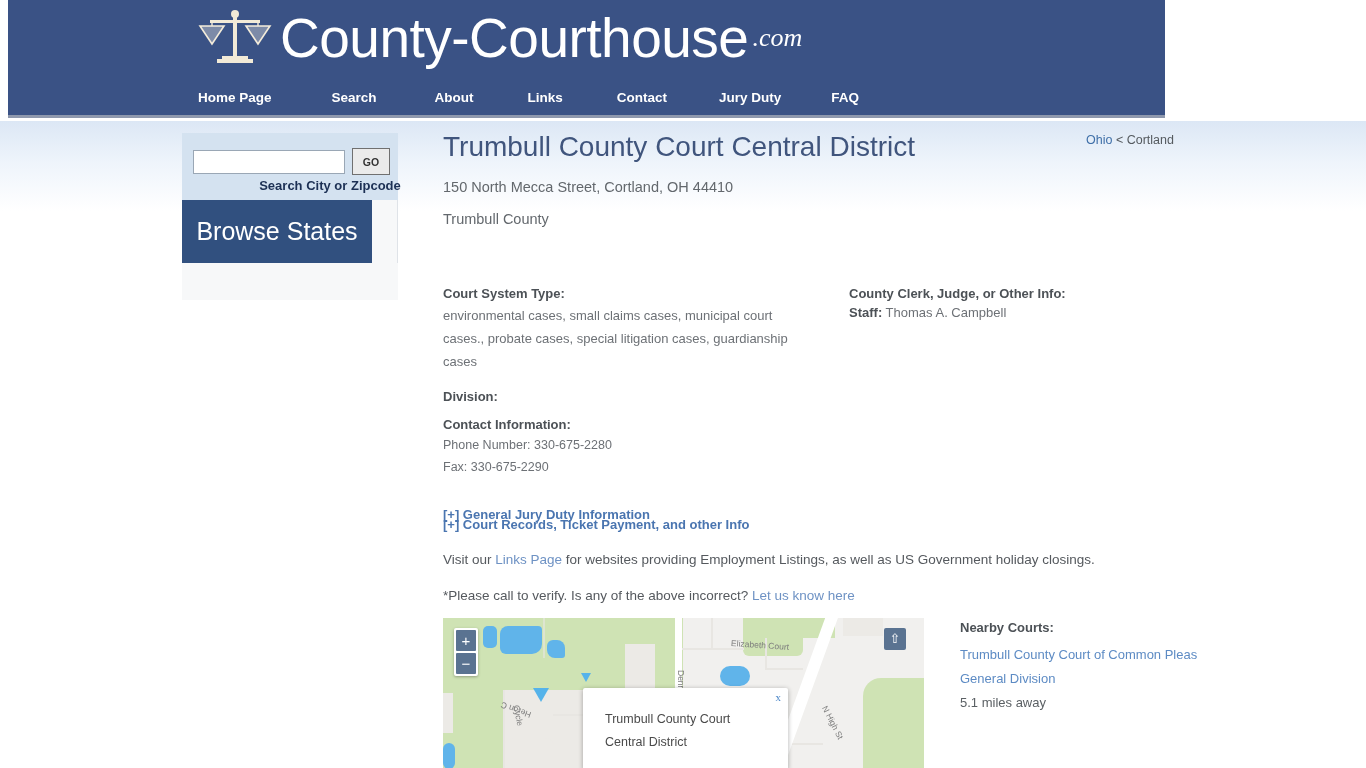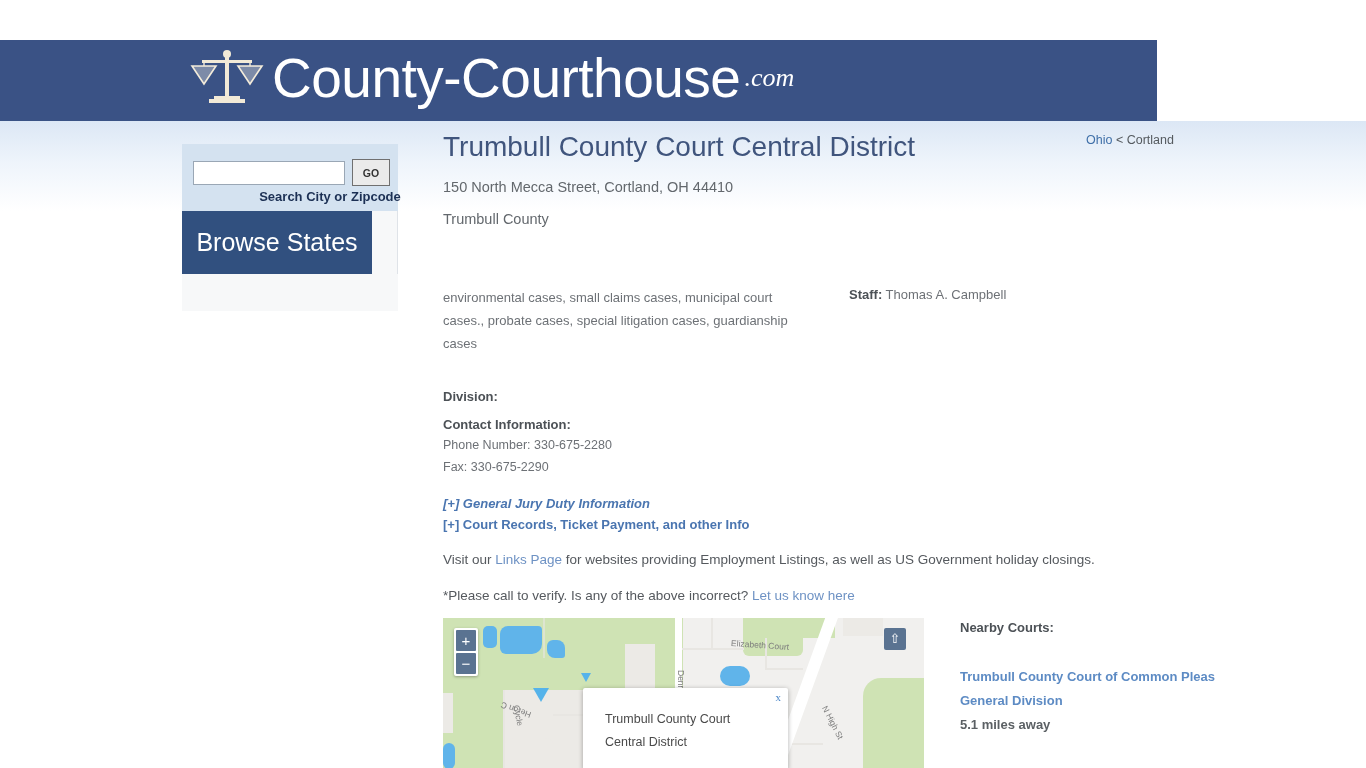--- a/index.html
+++ b/index.html
@@ -7,25 +7,24 @@
   html, body {
     margin: 0; padding: 0;
     width: 1366px; height: 768px;
     overflow: hidden;
     background: #ffffff;
     font-family: "Liberation Sans", sans-serif;
   }
 
   
   #site-header {
-    position: absolute; left: 0; top: 0;
+    position: absolute; left: 8px; top: 0;
     width: 1157px; height: 118px;
     background: #3a5285;
     border-bottom: 3px solid #8e98ad;
-    margin-top: 40px;
   }
   #brand-row {
     position: absolute; left: 190px; top: 6px;
     display: flex; align-items: center;
   }
   #scales-icon { width: 74px; height: 64px; display: block; }
   #brand-text {
     font-size: 55px; line-height: 64px;
     color: #ffffff; font-weight: normal;
     letter-spacing: -0.5px;
@@ -51,21 +50,21 @@
   
   #page-wash {
     position: absolute; left: 0; top: 121px;
     width: 1366px; height: 90px;
     background: linear-gradient(to bottom, #dce7f5 0%, #eef4fb 45%, #ffffff 100%);
     pointer-events: none;
   }
 
   
   #sidebar {
-    position: absolute; left: 182px; top: 144px;
+    position: absolute; left: 182px; top: 133px;
     width: 216px; height: 167px;
     background: #f7f8f9;
     border-right: 1px solid #dfe3e8;
     border-bottom: 1px solid #dfe3e8;
   }
   #search-panel {
     position: absolute; left: 0; top: 0;
     width: 216px; height: 67px;
     background: #d4e2f0;
   }
@@ -150,21 +149,21 @@
   #division-block { position: absolute; left: 0; top: 103px; }
   #contact-block  { position: absolute; left: 0; top: 131px; }
   .contact-line { font-size: 12.5px; color: #6d7176; line-height: 22px; }
 
   .expand-link {
     position: absolute; left: 0;
     font-size: 13px; font-weight: bold;
     color: #4a75b0; text-decoration: none;
     white-space: nowrap;
   }
-  #jury-link   { top: 366px; font-style: italic; }
+  #jury-link   { top: 377px; }
   #records-link{ top: 387px; }
 
   .para {
     position: absolute; left: 0;
     font-size: 13.5px; color: #55595e;
     line-height: 18px; white-space: nowrap;
   }
   #visit-para  { top: 421px; }
   #verify-para { top: 457px; }
   .para a { color: #6e92c4; text-decoration: none; }
@@ -231,21 +230,21 @@
     font-size: 12.5px; color: #4a4a4a; line-height: 23px;
   }
 
   
   #nearby {
     position: absolute; left: 960px; top: 620px; width: 260px;
   }
   #nearby-title {
     font-size: 13px; font-weight: bold; color: #4c5156;
   }
-  .nearby-item { margin-top: 30px; font-weight: bold; }
+  .nearby-item { margin-top: 8px; }
   .nearby-name {
     display: block; font-size: 13px; color: #5d8bc4;
     text-decoration: none; line-height: 24px;
   }
   .nearby-meta { font-size: 13px; color: #5b6064; line-height: 23px; }
 </style>
 </head>
 <body>
 
 <div id="site-header">
@@ -261,20 +260,35 @@
       <path d="M2 20 L26 20 L14 38 Z" fill="#fbf7ea" opacity="0.35"></path>
       <path d="M48 20 L72 20 L60 38 Z" fill="none" stroke="#f2ead7" stroke-width="1.6"></path>
       <path d="M48 20 L72 20 L60 38 Z" fill="#fbf7ea" opacity="0.35"></path>
       <line x1="14" y1="16" x2="14" y2="20" stroke="#f2ead7" stroke-width="1.4"></line>
       <line x1="60" y1="16" x2="60" y2="20" stroke="#f2ead7" stroke-width="1.4"></line>
     </svg>
     <span id="brand-text">County-Courthouse</span>
     <span id="brand-suffix">.com</span>
   </div>
 
+  <nav id="main-nav">
+    <a href="#">Home Page</a>
+    <span class="nav-gap" style="width:60px"></span>
+    <a href="#">Search</a>
+    <span class="nav-gap" style="width:58px"></span>
+    <a href="#">About</a>
+    <span class="nav-gap" style="width:54px"></span>
+    <a href="#">Links</a>
+    <span class="nav-gap" style="width:54px"></span>
+    <a href="#">Contact</a>
+    <span class="nav-gap" style="width:52px"></span>
+    <a href="#">Jury Duty</a>
+    <span class="nav-gap" style="width:50px"></span>
+    <a href="#">FAQ</a>
+  </nav>
 </div>
 
 <div id="page-wash"></div>
 
 <aside id="sidebar">
   <div id="search-panel">
     <input id="search-input" type="text" placeholder="" style="">
     <button id="go-button">GO</button>
     <div id="search-caption">Search City or Zipcode</div>
   </div>
@@ -290,34 +304,36 @@
 
 <main id="content">
 
   <h1 id="page-title">Trumbull County Court Central District</h1>
   <div class="addr-line">150 North Mecca Street, Cortland, OH 44410</div>
   <div class="addr-line">Trumbull County</div>
 
   <div id="info-cols">
 
     <div class="col-left">
+      <div class="fld-label">Court System Type:</div>
       <div class="fld-body">environmental cases, small claims cases, municipal court cases., probate cases, special litigation cases, guardianship cases</div>
 
       <div id="division-block">
         <div class="fld-label">Division:</div>
       </div>
 
       <div id="contact-block">
         <div class="fld-label">Contact Information:</div>
         <div class="contact-line">Phone Number: 330-675-2280</div>
         <div class="contact-line">Fax: 330-675-2290</div>
       </div>
     </div>
 
     <div class="col-right">
+      <div class="fld-label">County Clerk, Judge, or Other Info:</div>
       <div class="staff-line">
         <b>Staff:</b>
         <span>Thomas A. Campbell</span>
       </div>
     </div>
   </div>
 
   <a href="#" id="jury-link" class="expand-link">[+] General Jury Duty Information</a>
   <a href="#" id="records-link" class="expand-link">[+] Court Records, Ticket Payment, and other Info</a>
 

